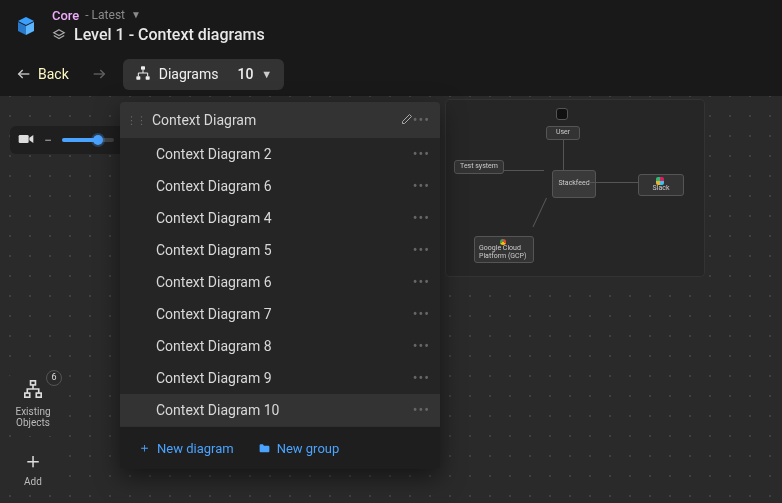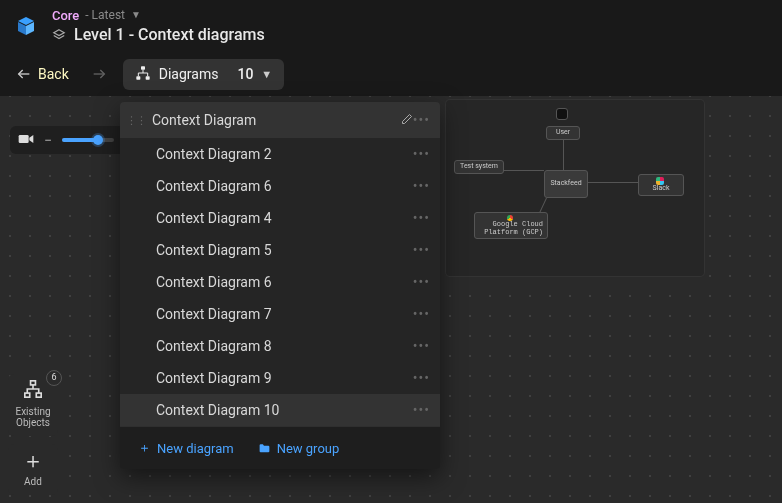--- a/index.html
+++ b/index.html
@@ -165,21 +165,21 @@
   .preview {
     position:absolute; top:100px; left:446px;
     width:258px; height:176px;
     background:#262626; border-radius:4px;
     z-index:3; overflow:hidden;
     box-shadow:0 0 0 1px #333;
   }
   .pv-box {
     position:absolute; background:#333; border:1px solid #555; border-radius:3px;
     font-size:7px; color:#ccc; display:flex; flex-direction:column; align-items:center; justify-content:center;
-    padding:2px 4px; line-height:1.1; text-align:right;
+    padding:2px 4px; line-height:1.1; text-align:left;
   }
   .pv-line { position:absolute; background:#555; }
   .slack-ico { display:inline-block; width:8px; height:8px; background:
      conic-gradient(#e01e5a 0 90deg,#36c5f0 0 180deg,#ecb22e 0 270deg,#2eb67d 0 360deg);
      border-radius:2px; margin-right:2px;}
   .gcp-ico { display:inline-block; width:6px;height:6px; background: conic-gradient(#ea4335 0 120deg,#fbbc05 0 240deg,#34a853 0 360deg); border-radius:50%; margin-right:2px;}
 </style>
 </head>
 <body>
 
@@ -267,30 +267,30 @@
 <div class="preview">
   <div class="pv-box" style="left:110px; top:8px; width:12px; height:12px; background:#111;"></div>
   <div class="pv-box" style="left:100px; top:26px; width:34px;">
       <span>User</span>
     </div>
   <div class="pv-line" style="left:117px; top:40px; width:1px; height:30px;"></div>
   <div class="pv-box" style="left:8px; top:60px; width:50px;">
       <span>Test system</span>
     </div>
   <div class="pv-line" style="left:58px; top:70px; width:40px; height:1px;"></div>
-  <div class="pv-box" style="left:98px; top:70px; width:44px; height:28px; background:#3a3a3a;">
+  <div class="pv-box" style="left:106px; top:70px; width:44px; height:28px; background:#3a3a3a;">
       <span>Stackfeed</span>
     </div>
   <div class="pv-line" style="left:142px; top:82px; width:50px; height:1px;"></div>
   <div class="pv-box" style="left:192px; top:74px; width:46px;">
       <span class="slack-ico"></span>
       <span>Slack</span>
     </div>
   <div class="pv-line" style="left:100px; top:98px; width:1px; height:32px; transform:rotate(25deg); transform-origin:top;"></div>
-  <div class="pv-box" style="left:28px; top:112px; width:74px;font-family:Liberation Mono, monospace;">
+  <div class="pv-box" style="left:28px; top:136px; width:60px;">
       <span class="gcp-ico"></span>
       <span>Google Cloud Platform (GCP)</span>
     </div>
 </div>
 
 <div class="dropdown">
   <div class="dd-item first">
     <span class="drag">⋮⋮</span>
     <span class="label">Context Diagram</span>
     <span class="edit"><svg width="12" height="12" viewBox="0 0 24 24" fill="none" stroke="#aaa" stroke-width="2">

